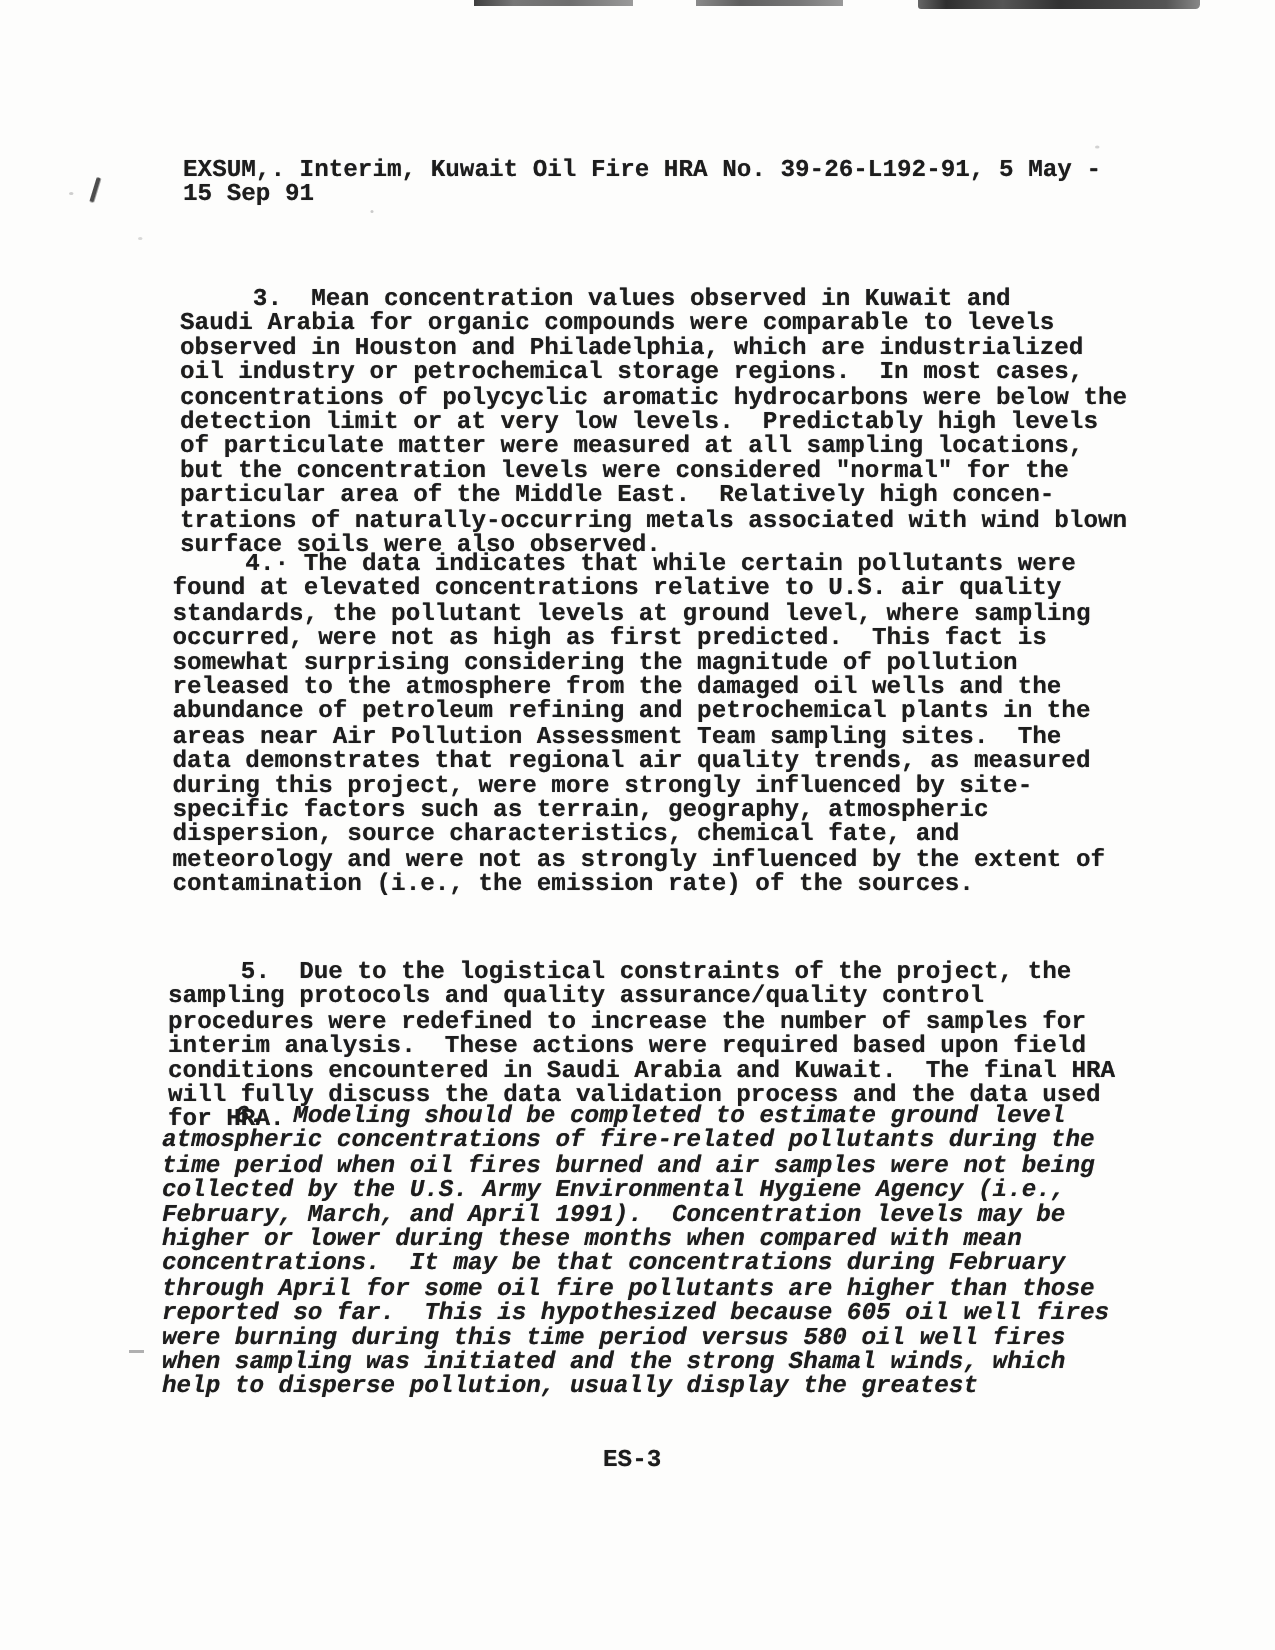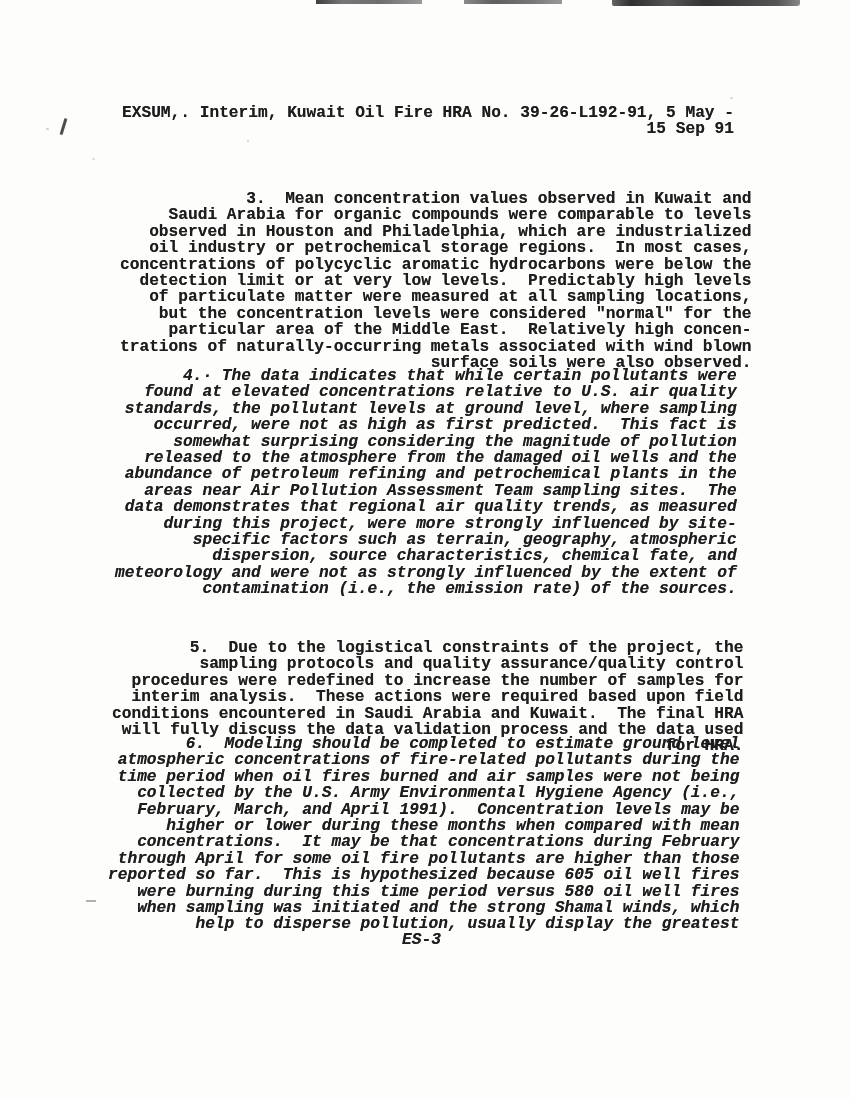--- a/index.html
+++ b/index.html
@@ -20,28 +20,27 @@
   pre.block {
     position:absolute;
     margin:0;
     font-family:"Liberation Mono","DejaVu Sans Mono",monospace;
     font-size:16.2px;
     line-height:16.4px;
     font-weight:700;
     color:#1d1d1d;
     white-space:pre;
     text-shadow:0 0 0.45px rgba(25,25,25,0.65);
-    text-align:right;
   }
   .header-block { left:122px; top:105px; }
   .para-3      { left:120px; top:191px; }
-  .para-4      { left:115px; top:368px;font-style:italic; }
+  .para-4      { left:115px; top:368px; }
   .para-5      { left:112px; top:640px; }
   .para-6      { left:108px; top:736px;font-style:italic; }
-  .footer-num  { left:402px; top:932px;font-style:italic; }
+  .footer-num  { left:402px; top:965px; }
 
   
   .streak { position:absolute; top:0; filter:blur(0.4px); }
   .streak-1 { left:316px; width:106px; height:4px;
     background:linear-gradient(90deg,#3f3f3f,#777 25%,#6e6e6e 60%,#9a9a9a); }
   .streak-2 { left:464px; width:98px; height:4px;
     background:linear-gradient(90deg,#8a8a8a,#5f5f5f 30%,#777 70%,#999); }
   .streak-3 { left:612px; width:188px; height:6px; border-radius:0 0 3px 2px;
     background:linear-gradient(90deg,#666,#2f2f2f 10%,#555 30%,#333 50%,#444 70%,#555 88%,#888); }
 

